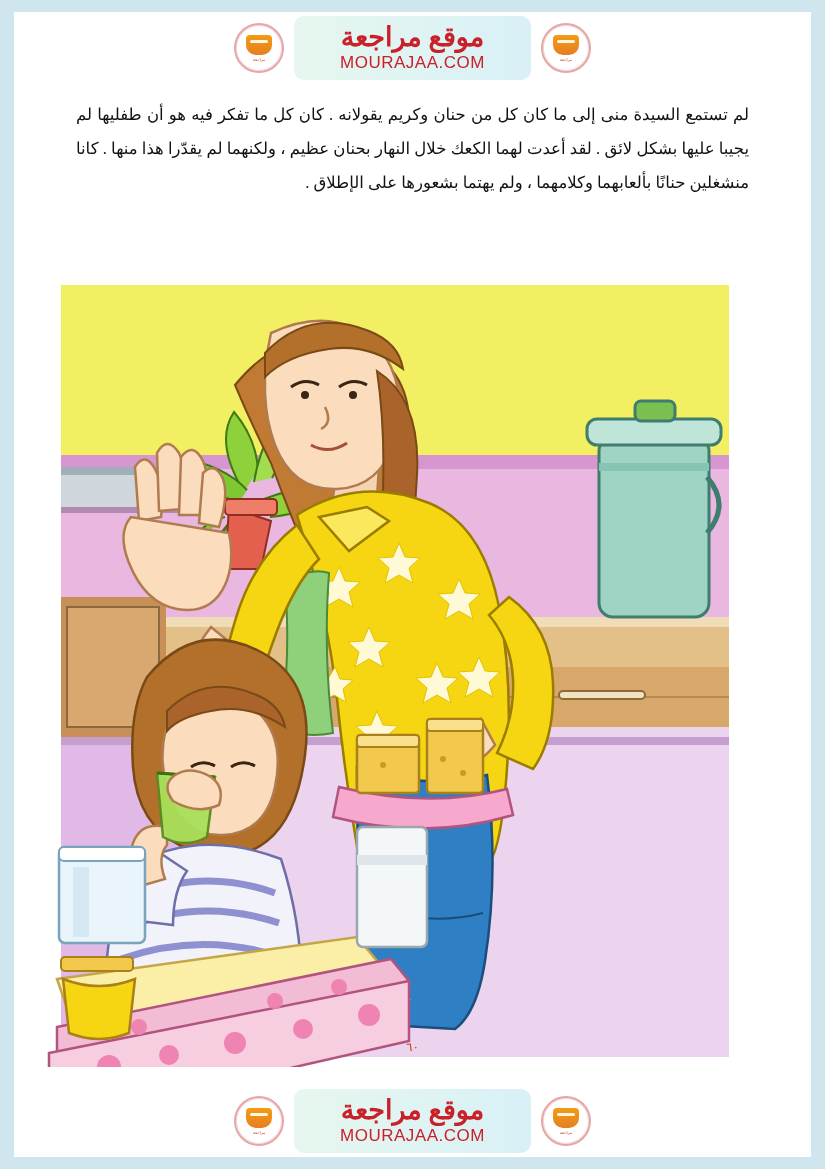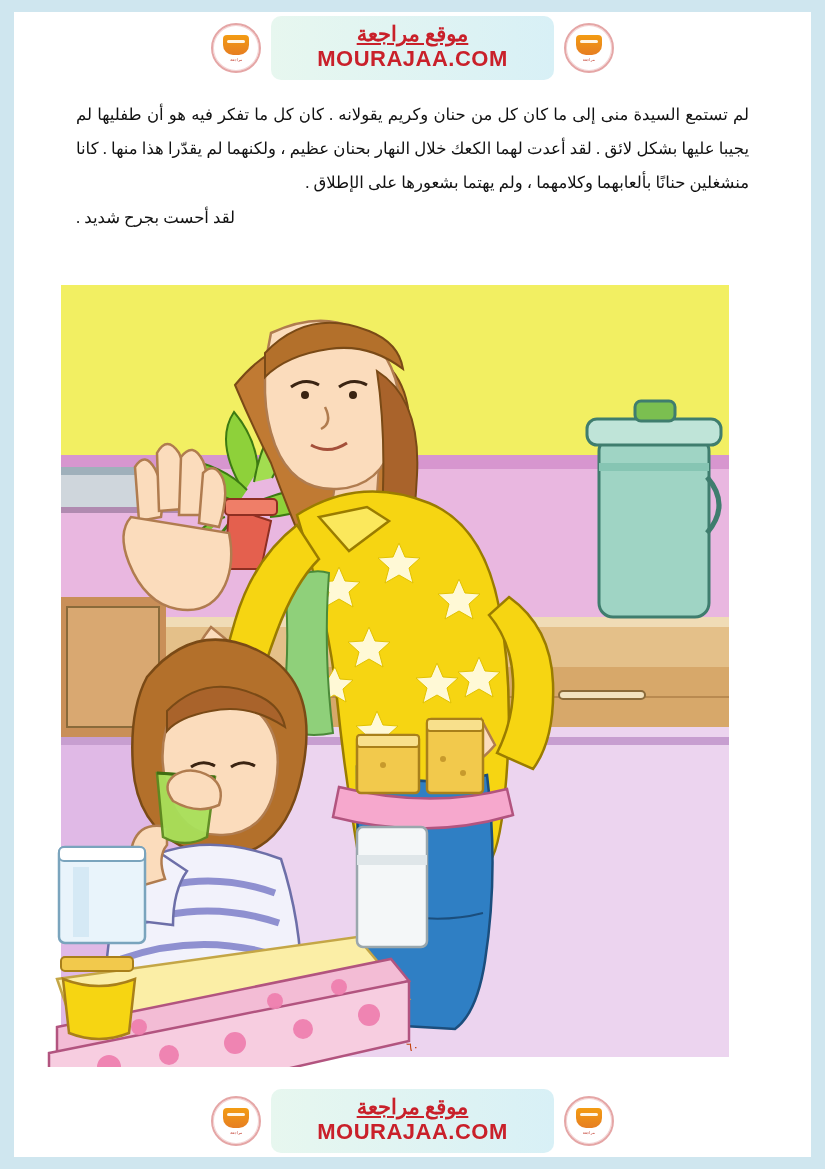--- a/index.html
+++ b/index.html
@@ -39,30 +39,29 @@
   .banner.bottom { bottom: 0; }
   .banner-box {
     background: linear-gradient(to right, #e7f7ef, #d8f0f6);
     border-radius: 10px;
     padding: 6px 46px 8px 46px;
     text-align: center;
     line-height: 1.15;
   }
   .banner-line1 {
     font-family: "Liberation Serif", serif;
-    font-size: 21px;
+    font-size: 27px;
     font-weight: bold;
     color: #c9202a;
-    text-decoration: underline;
     direction: rtl;
   }
   .banner-line2 {
     font-family: "Liberation Sans", sans-serif;
-    font-size: 22px;
-    font-weight: bold;
+    font-size: 17px;
+    font-weight: normal;
     color: #c9202a;
     letter-spacing: 0.5px;
     direction: ltr;
   }
   .badge {
     width: 46px;
     height: 46px;
     border-radius: 50%;
     background: #ffffff;
     border: 2px solid #e5a6a6;
@@ -151,21 +150,20 @@
       <div class="banner-line2">MOURAJAA.COM</div>
     </div>
     <div class="badge">
       <div class="badge-inner"></div>
       <div class="badge-cap">مراجعة</div>
     </div>
   </div>
 
   <div class="text-block">
     <p>لم تستمع السيدة منى إلى ما كان كل من حنان وكريم يقولانه . كان كل ما تفكر فيه هو أن طفليها لم يجيبا عليها بشكل لائق . لقد أعدت لهما الكعك خلال النهار بحنان عظيم ، ولكنهما لم يقدّرا هذا منها . كانا منشغلين حنانًا بألعابهما وكلامهما ، ولم يهتما بشعورها على الإطلاق .</p>
-    <p class="last">لقد أحست بجرح شديد .</p>
   </div>
 
   <div class="illus">
     <svg width="713" height="800" viewBox="0 0 713 800" xmlns="http://www.w3.org/2000/svg" role="img">
 
       <rect x="0" y="0" width="713" height="800" fill="#ffffff"></rect>
       <rect x="22" y="18" width="668" height="170" fill="#f2ef62"></rect>
       <rect x="22" y="188" width="668" height="170" fill="#e9b7e0"></rect>
       <rect x="22" y="188" width="668" height="14" fill="#d796cf"></rect>
 

